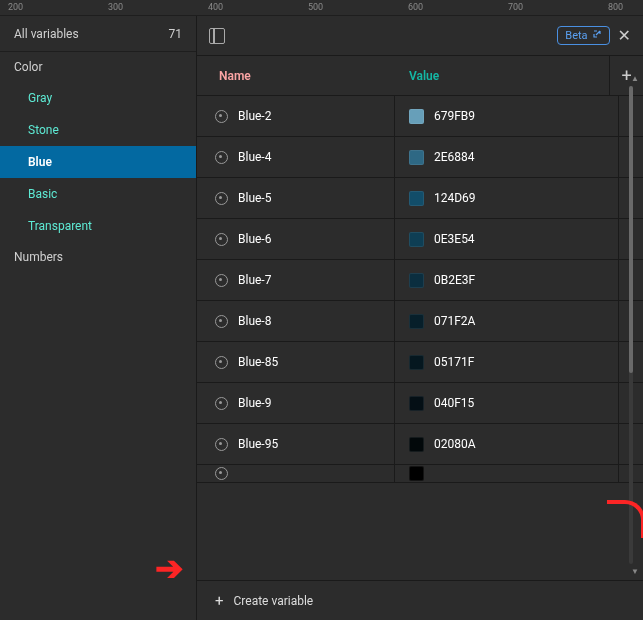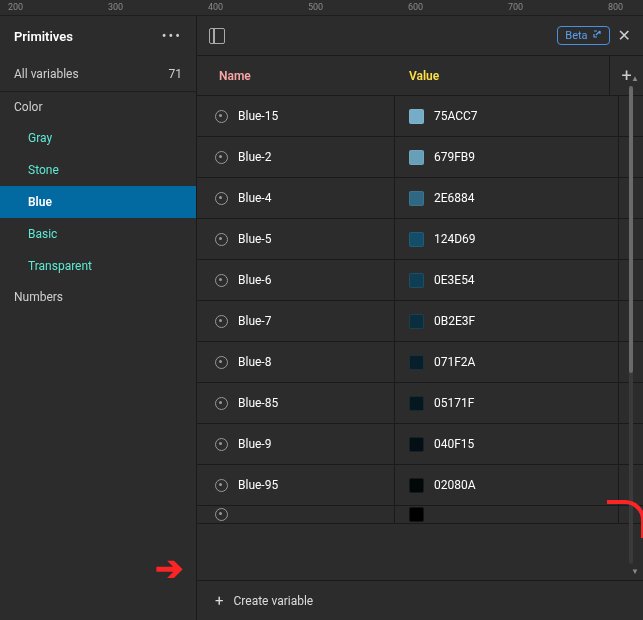--- a/index.html
+++ b/index.html
@@ -107,21 +107,21 @@
   font-size: 16px;
   line-height: 1;
 }
 .table-head {
   display: flex;
   height: 40px;
   border-bottom: 1px solid #1a1a1a;
   align-items: center;
 }
 .col-name { width: 198px; padding-left: 22px; font-weight: 600; color: #fca5a5; font-size: 12px; }
-.col-value { flex: 1; padding-left: 14px; font-weight: 600; color: #fde047; font-size: 12px; }
+.col-value { flex: 1; padding-left: 14px; font-weight: 600; color: #14b8a6; font-size: 12px; }
 .col-add {
   width: 34px;
   display: flex;
   align-items: center;
   justify-content: center;
   color: #ccc;
   font-size: 18px;
   cursor: pointer;
   border-left: 1px solid #1a1a1a;
   height: 100%;
@@ -245,24 +245,20 @@
   <span style="left:108px">300</span>
   <span style="left:208px">400</span>
   <span style="left:308px">500</span>
   <span style="left:408px">600</span>
   <span style="left:508px">700</span>
   <span style="left:608px">800</span>
 </div>
 
 <div class="layout">
   <aside class="sidebar">
-    <div class="sb-header">
-      <div class="sb-title">Primitives</div>
-      <div class="dots">•••</div>
-    </div>
     <div class="sb-row count">
       <span>All variables</span>
       <span>71</span>
     </div>
     <div id="sb-sections">
         <div class="sb-section-label">Color</div>
         <div class="sb-item">Gray</div>
         <div class="sb-item">Stone</div>
         <div class="sb-item selected">Blue</div>
         <div class="sb-item">Basic</div>
@@ -291,31 +287,20 @@
       <div class="col-name">Name</div>
       <div class="col-value">Value</div>
       <div class="col-add">+</div>
     </div>
 
     <div class="scroll-corner-top">▲</div>
     <div class="table-body" id="tbody">
         <div class="row">
           <div class="cell-name">
             <span class="var-icon"></span>
-            <span>Blue-15</span>
-          </div>
-          <div class="cell-value">
-            <span class="swatch" style="background:#75ACC7"></span>
-            <span>75ACC7</span>
-          </div>
-          <div class="cell-tail"></div>
-        </div>
-        <div class="row">
-          <div class="cell-name">
-            <span class="var-icon"></span>
             <span>Blue-2</span>
           </div>
           <div class="cell-value">
             <span class="swatch" style="background:#679FB9"></span>
             <span>679FB9</span>
           </div>
           <div class="cell-tail"></div>
         </div>
         <div class="row">
           <div class="cell-name">

